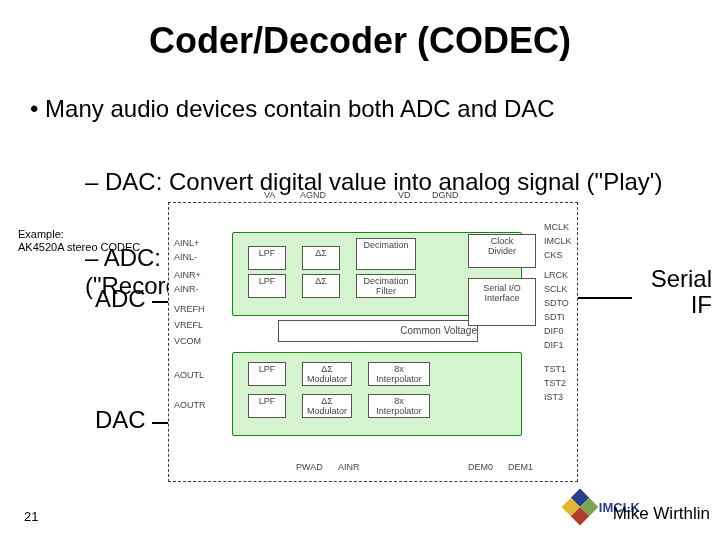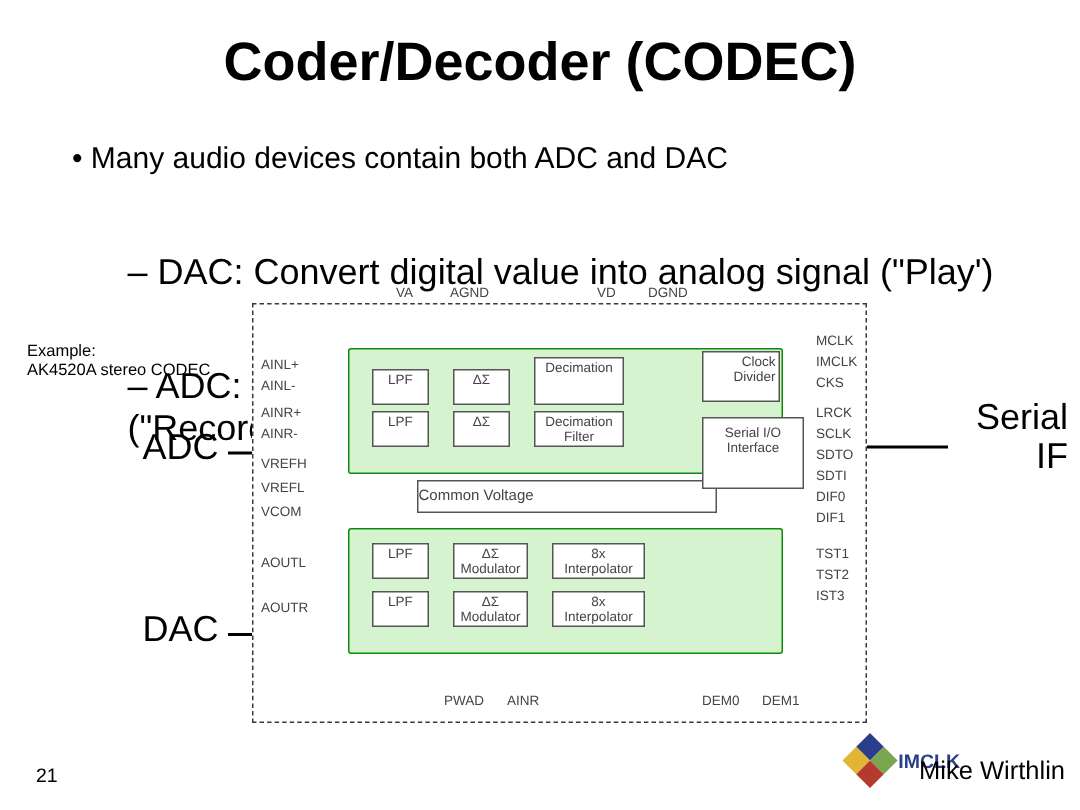--- a/index.html
+++ b/index.html
@@ -24,23 +24,23 @@
     top: 20px;
     left: 0;
     width: 720px;
     text-align: center;
     font-weight: 800;
     font-size: 36px;
   }
   .bul1 {
     position: absolute;
     top: 95px;
-    left: 48px;
+    left: 30px;
     width: 660px;
-    font-size: 20px;
+    font-size: 24px;
     line-height: 1.15;
   }
   .bul1::before { content: "• "; }
   .lvl2a {
     position: absolute;
     top: 168px;
     left: 85px;
     width: 610px;
     font-size: 24px;
     line-height: 1.15;
@@ -141,21 +141,21 @@
     background: #d6f3cf;
     border-radius: 2px;
   }
   .cv-box {
     position: absolute;
     top: 118px;
     left: 110px;
     width: 198px;
     height: 20px;
     border: 1px solid #555;
-    text-align: left;
+    text-align: right;
     font-size: 10px;
     line-height: 20px;
     color: #444;
     background: #fff;
   }
   .sio-box {
     position: absolute;
     top: 76px;
     left: 300px;
     width: 68px;
@@ -173,21 +173,21 @@
     position: absolute;
     border: 1px solid #555;
     background: #fff;
     text-align: center;
     font-size: 9px;
     color: #444;
     line-height: 1.1;
     box-sizing: border-box;
     padding: 2px;
   }
-  .clock-box { top: 32px; left: 300px; width: 52px; height: 34px; text-align: right; }
+  .clock-box { top: 32px; left: 300px; width: 68px; height: 34px; }
   .lpf1   { top: 44px; left: 80px;  width: 38px; height: 24px; }
   .ds1    { top: 44px; left: 134px; width: 38px; height: 24px; }
   .deci   { top: 36px; left: 188px; width: 60px; height: 32px; }
   .lpf2   { top: 72px; left: 80px;  width: 38px; height: 24px; }
   .ds2    { top: 72px; left: 134px; width: 38px; height: 24px; }
   .decf   { top: 72px; left: 188px; width: 60px; height: 24px; }
 
   .lpf3   { top: 160px; left: 80px;  width: 38px; height: 24px; }
   .dsm1   { top: 160px; left: 134px; width: 50px; height: 24px; }
   .int1   { top: 160px; left: 200px; width: 62px; height: 24px; }

